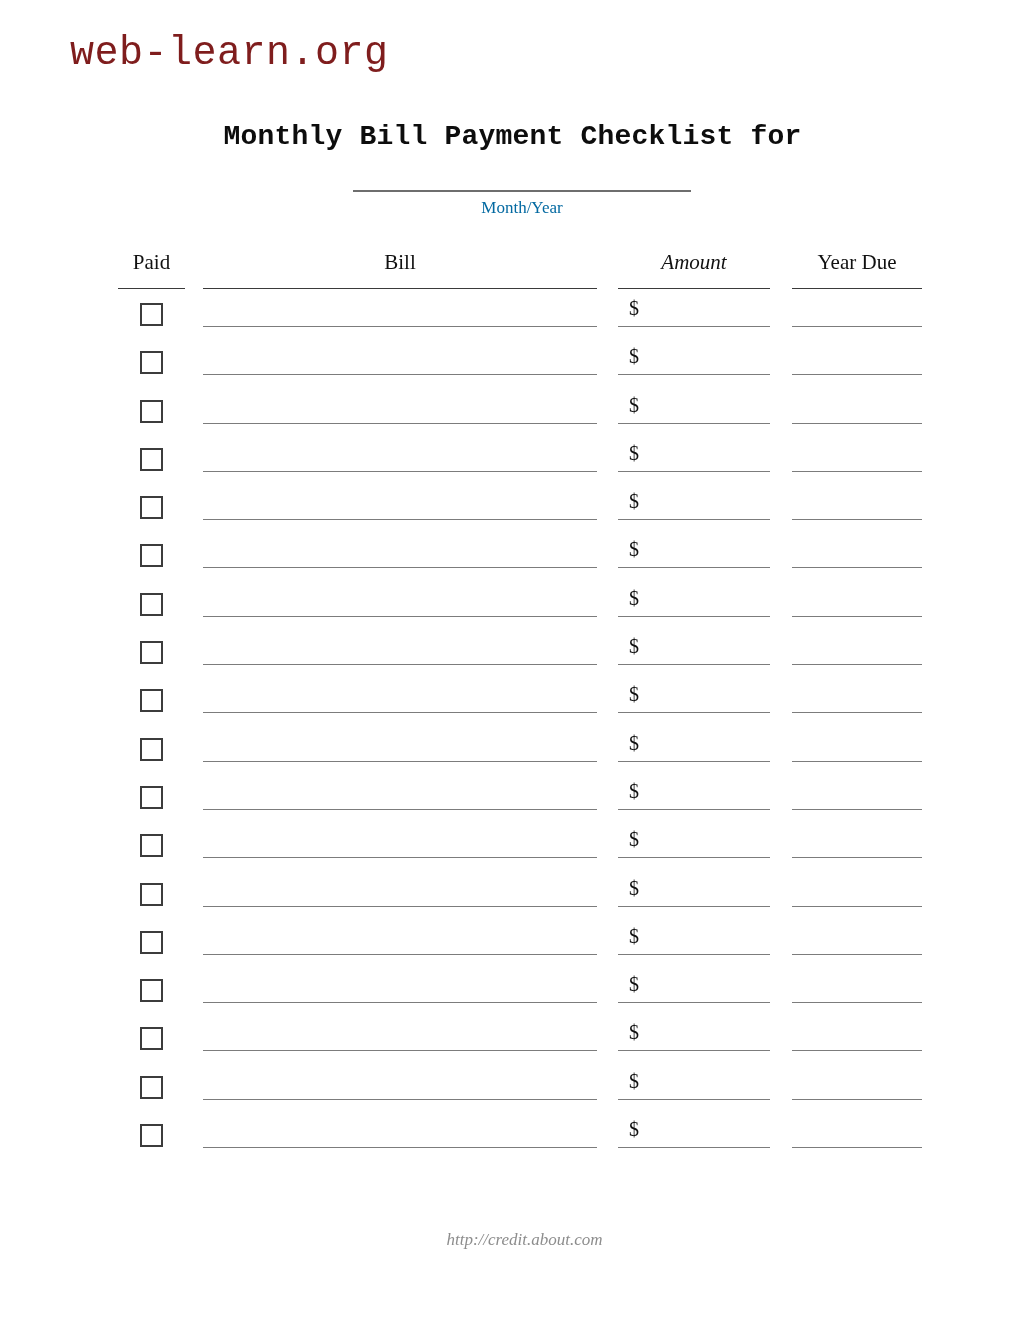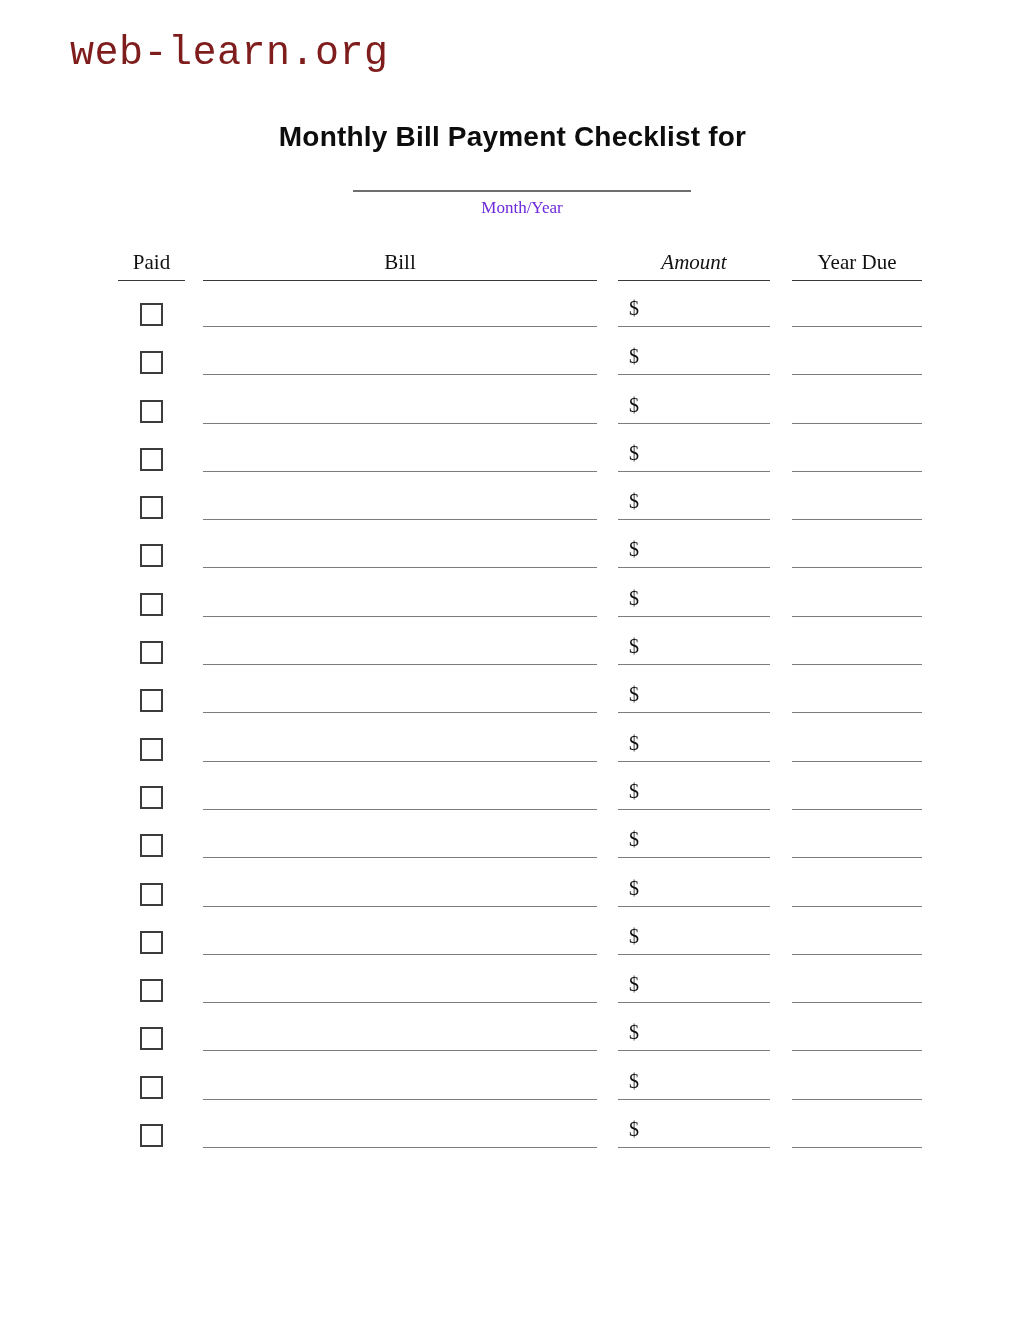--- a/index.html
+++ b/index.html
@@ -29,21 +29,21 @@
     margin-left: 40px;
   }
 
   
   .sheet-title {
     position: absolute;
     left: 0;
     right: 0;
     top: 121px;
     text-align: center;
-    font-family: Liberation Sans, sans-serif;
+    font-family: Liberation Mono, monospace;
     font-weight: bold;
     font-size: 28px;
     letter-spacing: 0.2px;
     color: #0d0d0d;
   }
 
   
   .monthyear-wrap {
     position: absolute;
     left: 353px;
@@ -51,31 +51,31 @@
     width: 338px;
     text-align: center;
   }
   .monthyear-rule {
     height: 0;
     border-bottom: 2px solid #6e6e6e;
   }
   .monthyear-label {
     margin-top: 6px;
     font-size: 17px;
-    color: #6d28d9;
+    color: #0369a1;
     font-family: "Liberation Serif", "DejaVu Serif", serif;
   }
 
   
   .hdr {
     position: absolute;
     text-align: center;
     font-size: 21px;
     color: #111111;
-    padding-bottom: 6px;
+    padding-bottom: 14px;
     border-bottom: 1.6px solid #3a3a3a;
     line-height: 1.1;
   }
   .hdr-paid   { left: 118px; top: 251px; width: 67px; }
   .hdr-bill   { left: 203px; top: 251px; width: 394px; text-align: center; }
   .hdr-amount { left: 618px; top: 251px; width: 152px; font-style: italic; }
   .hdr-date   { left: 792px; top: 251px; width: 130px; }
 
   
   .rows {
@@ -304,13 +304,14 @@
       <div class="cell-paid"></div>
       <div class="cell-bill"></div>
       <div class="cell-amount">
         <span class="dollar">$</span>
       </div>
       <div class="cell-date"></div>
     </div>
   </div>
 
 <div class="footer">
+  <div class="footer-line2">http://credit.about.com</div>
 </div>
 
 </body></html>

